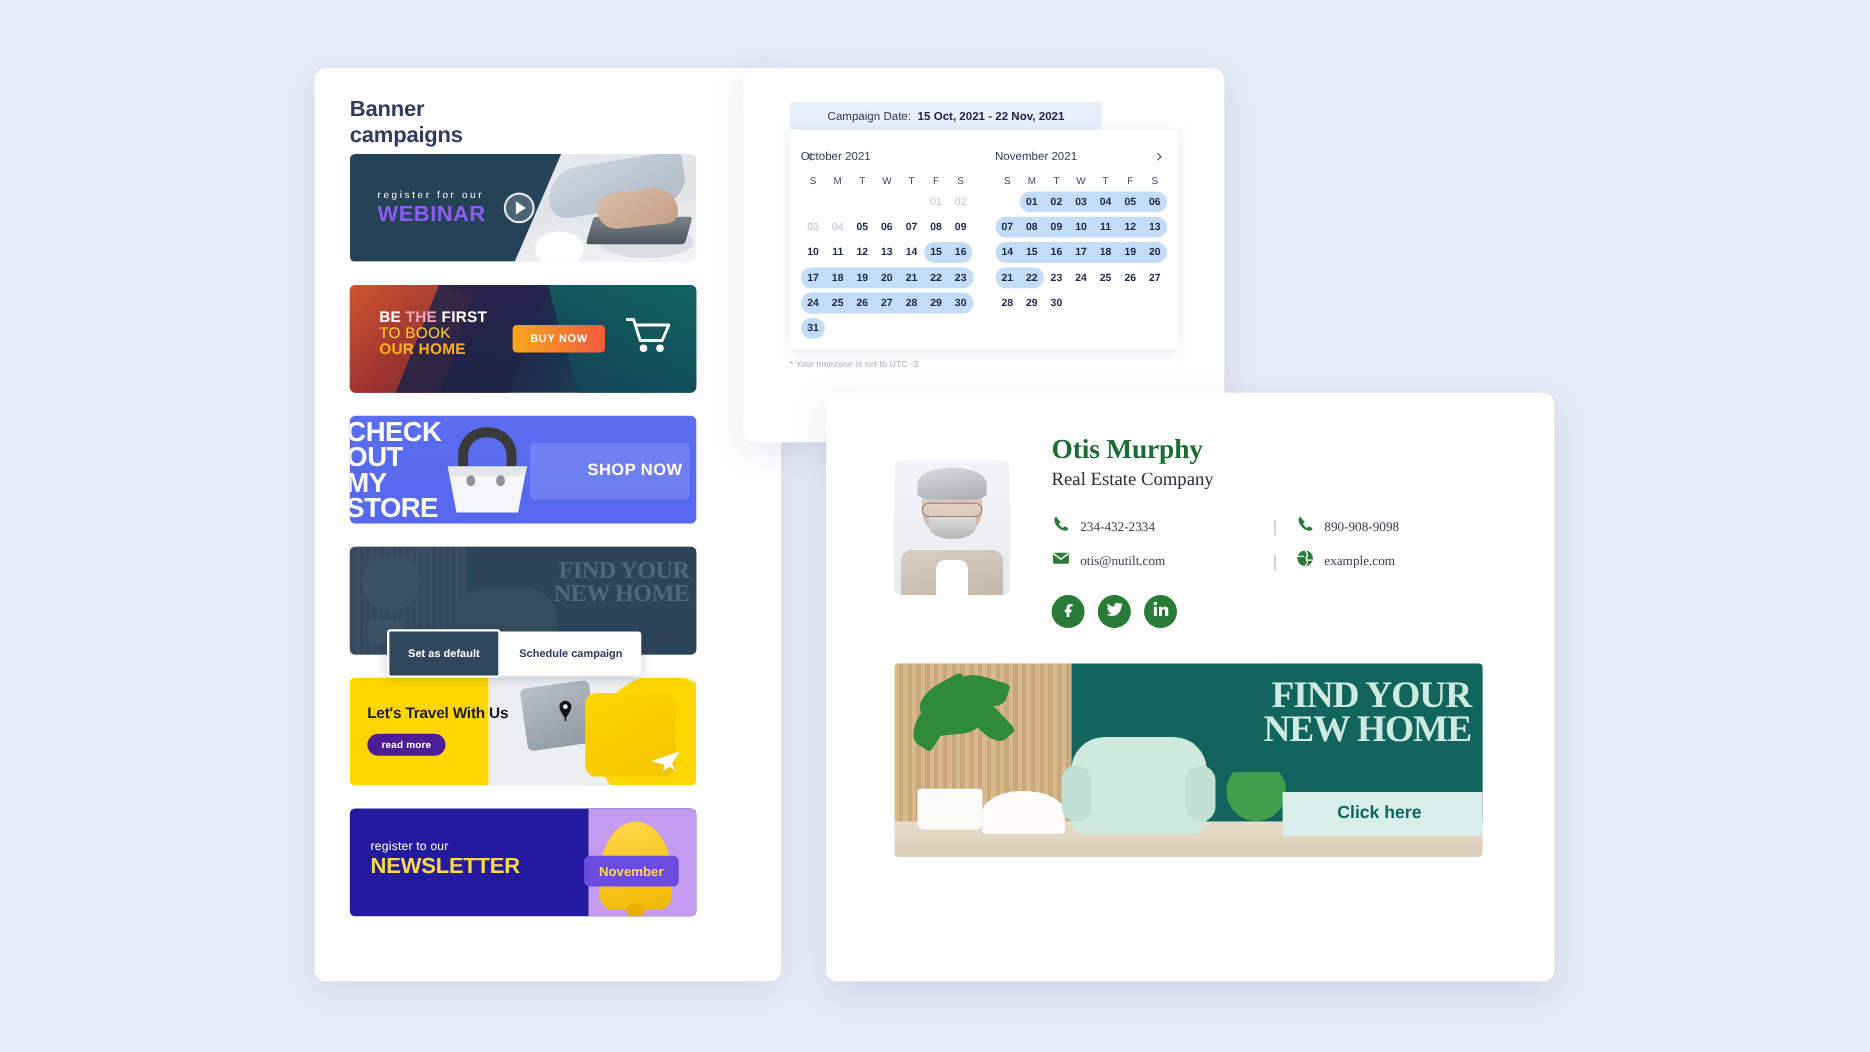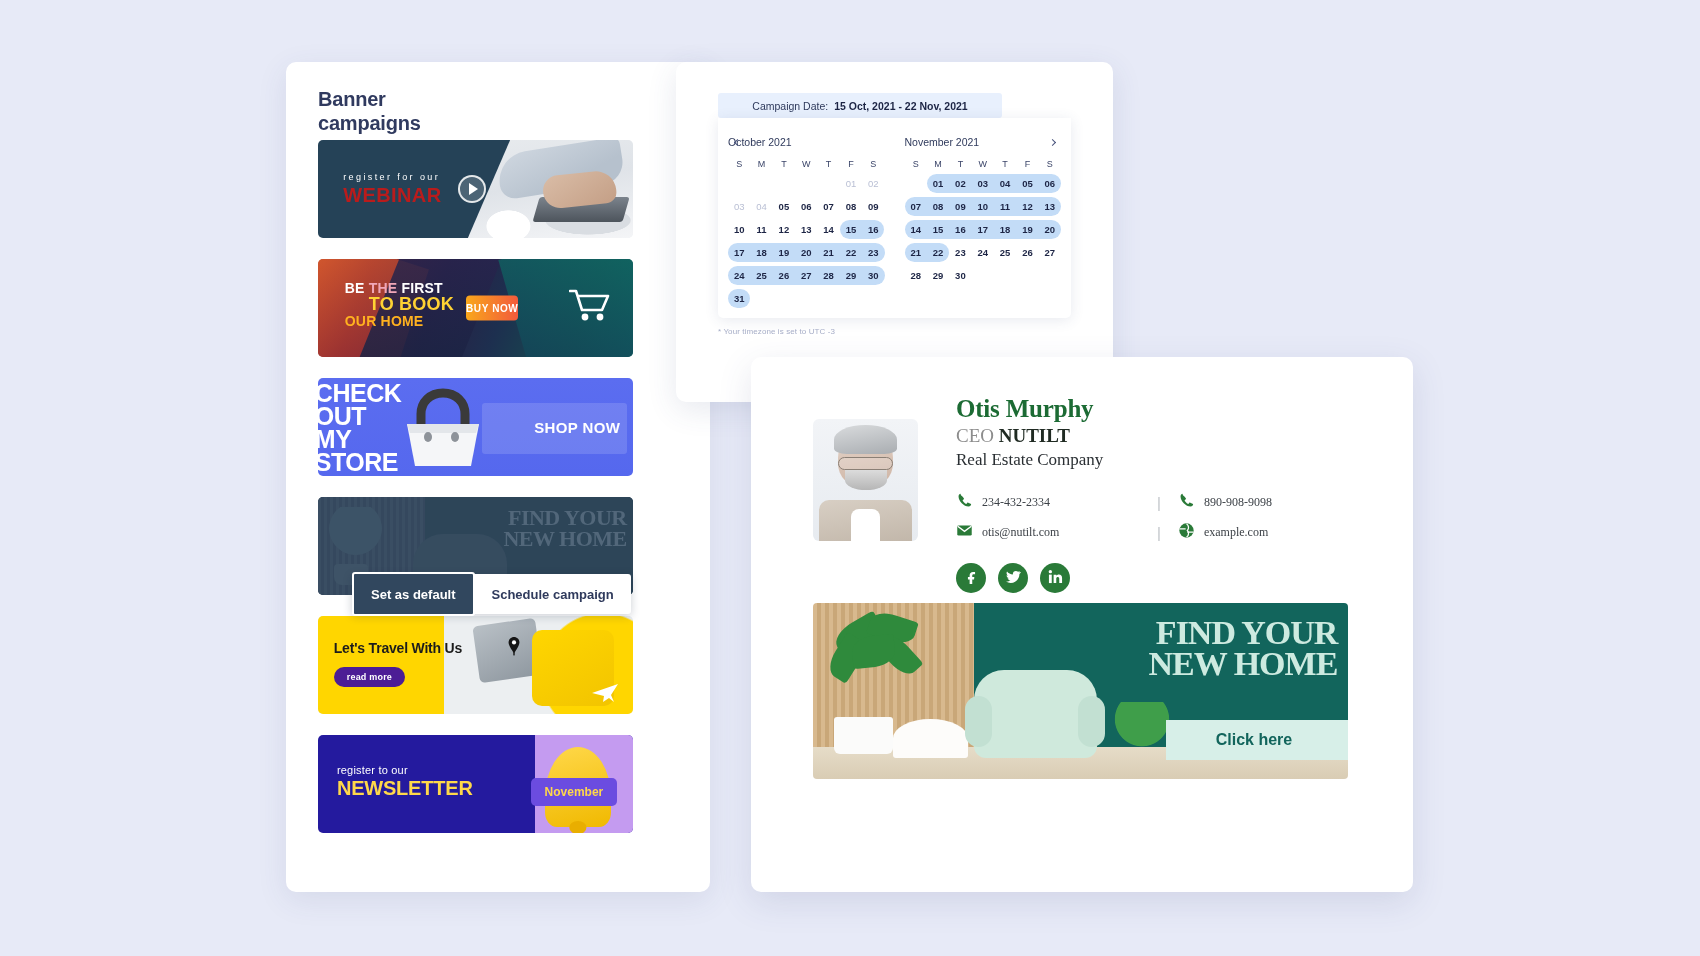--- a/index.html
+++ b/index.html
@@ -57,21 +57,21 @@
   .b-webinar .kbd {
     position:absolute; right:4%; bottom:16%; width:52%; height:26%;
     background:linear-gradient(180deg,#7b838c,#4d545c);
     border-radius:3px; transform:skewX(-16deg);
   }
   .b-webinar .txt { position:absolute; left:8%; top:33%; z-index:3; }
   .b-webinar .sm {
     color:#ffffff; font-size:9px; letter-spacing:2.4px; font-weight:400;
   }
   .b-webinar .lg {
-    color:#b91c1c; font-size:20px; font-weight:700; letter-spacing:.4px; margin-top:2px;
+    color:#8b5cf6; font-size:20px; font-weight:700; letter-spacing:.4px; margin-top:2px;
   }
   .playbtn {
     position:absolute; left:49%; top:50%; transform:translate(-50%,-50%);
     width:28px; height:28px; border-radius:50%;
     border:2px solid rgba(255,255,255,.85);
     background:rgba(255,255,255,.18); z-index:4;
     display:flex; align-items:center; justify-content:center;
   }
   .playbtn i {
     display:block; width:0; height:0; margin-left:3px;
@@ -86,25 +86,25 @@
   }
   .b-event .shard1{position:absolute;left:-6%;top:-10%;width:36%;height:130%;
     background:linear-gradient(140deg,#e0622e,#8b2533);transform:rotate(18deg);opacity:.75;}
   .b-event .shard2{position:absolute;left:20%;top:-30%;width:30%;height:170%;
     background:linear-gradient(160deg,#2c2450,#15233f);transform:rotate(22deg);opacity:.85;}
   .b-event .shard3{position:absolute;right:-5%;top:-20%;width:42%;height:150%;
     background:linear-gradient(200deg,#0f6e65,#143a55);transform:rotate(-16deg);opacity:.8;}
   .b-event .etxt{position:absolute;left:8.5%;top:22%;z-index:3;line-height:1.06;}
   .b-event .l1{font-size:14px;font-weight:700;letter-spacing:.2px;}
   .b-event .l1 .w1{color:#ffffff;} .b-event .l1 .w2{color:#f0a7b8;} .b-event .l1 .w3{color:#ffffff;}
-  .b-event .l2{font-size:18px;font-weight:700;color:#ffd233;letter-spacing:.2px;margin-left:24px;}
+  .b-event .l2{font-size:14px;font-weight:400;color:#ffd233;letter-spacing:.2px;}
   .b-event .l3{font-size:14px;font-weight:700;color:#ffb11f;letter-spacing:.2px;}
   .buy-now{
     position:absolute; left:47%; top:50%; transform:translateY(-50%);
-    padding:7px 0; border-radius:4px; z-index:4;
+    padding:7px 16px; border-radius:4px; z-index:4;
     background:linear-gradient(90deg,#f9a71b,#f25a3c);
     color:#ffffff; font-size:10px; font-weight:700; letter-spacing:.6px;
   }
   .cart{position:absolute;right:7%;top:50%;transform:translateY(-50%);z-index:4;}
 
   
   .b-store{background:linear-gradient(180deg,#5b6df0 0%,#5568ee 100%);}
   .b-store .stxt{
     position:absolute;left:-1%;top:4%;z-index:3;color:#ffffff;
     font-size:25px;font-weight:700;line-height:.92;letter-spacing:-.5px;
@@ -138,21 +138,21 @@
   .b-home .scrim{position:absolute;inset:0;background:rgba(45,65,86,.55);z-index:4;}
   .selected-overlay{
     position:absolute; left:66px; top:512px; z-index:30;
     display:flex; align-items:stretch;
     background:#ffffff; border-radius:3px;
     box-shadow:0 2px 10px rgba(20,30,60,.22);
     height:40px;
   }
   .ov-btn{
     display:flex;align-items:center;justify-content:center;
-    font-size:13px;font-weight:700;color:#2f3a5c;
+    font-size:10px;font-weight:700;color:#2f3a5c;
     padding:0 17px; white-space:nowrap; cursor:pointer;
   }
   .ov-btn.primary{
     background:#31475e; color:#ffffff; border:2px solid #ffffff;
     border-radius:3px; margin:-2px 0; height:44px;
   }
 
   
   .b-travel{background:#eceff1;}
   .b-travel .yellow{position:absolute;left:0;top:0;width:40%;height:100%;background:#ffd600;}
@@ -618,23 +618,20 @@
       <div class="av-body"></div>
       <div class="av-shirt"></div>
       <div class="av-head"></div>
       <div class="av-hair"></div>
       <div class="av-glass"></div>
       <div class="av-beard"></div>
     </div>
 
     <div class="info">
       <div class="p-name">Otis Murphy</div>
-      <div class="p-role">
-        <span>CEO </span><b>NUTILT</b>
-      </div>
       <div class="p-company">Real Estate Company</div>
 
       <div class="contacts">
         <div class="crow">
           <div class="citem w1">
             <span>
               <svg width="17" height="17" viewBox="0 0 20 20" fill="#2a7a38">
                 <path d="M5.2 2.2C4.3 2.2 3 3.4 3 5.2c0 5.6 6.2 11.8 11.8 11.8 1.8 0 3-1.3 3-2.2 0-.5-.3-.8-.7-1l-2.7-1.3c-.5-.2-1 0-1.3.4l-.9 1.2c-1.9-.9-3.6-2.6-4.5-4.5l1.2-.9c.4-.3.6-.8.4-1.3L7 4.7c-.2-.4-.5-.7-1-.7z"></path>
               </svg>
             </span>

